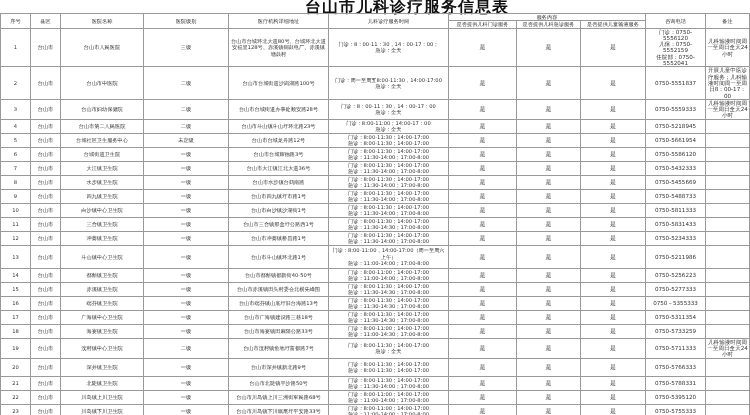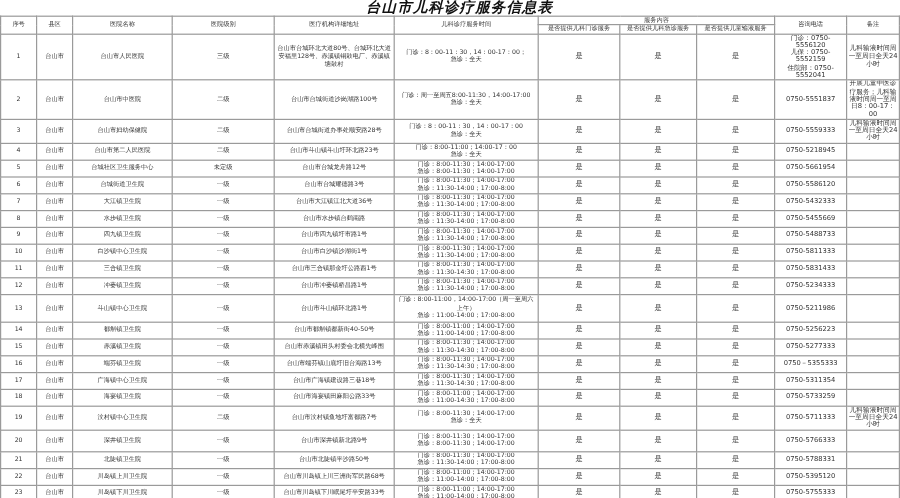--- a/index.html
+++ b/index.html
@@ -1,18 +1,18 @@
 <!DOCTYPE html>
 <html><head>
 <meta charset="utf-8">
 <style>
   html, body { margin: 0; padding: 0; background: #ffffff; }
   body { width: 750px; height: 415px; overflow: hidden; font-family: "DejaVu Sans", sans-serif; color: #222; }
   .title { height: 13px; position: relative; }
-  .title span { position: absolute; left: 305px; top: 0px; font-family: "DejaVu Serif", serif; font-weight: bold; font-size: 12px; letter-spacing: 1px; color: #111; line-height: 13px; font-style: italic; }
+  .title span { position: absolute; left: 305px; top: 0px; font-family: "DejaVu Serif", serif; font-weight: bold; font-size: 16px; letter-spacing: 1px; color: #111; line-height: 13px; }
   table { border-collapse: collapse; position: absolute; left: 0; top: 13px; width: 749px; table-layout: fixed; }
   td, th { border: 1px solid #9a9a9a; font-size: 5.2px; line-height: 6.3px; text-align: center; vertical-align: middle; padding: 0 1px; font-weight: normal; color: #333; overflow: hidden; }
   th { height: 8px; }
   .hours { white-space: pre-line; }
   .yes { font-size: 6px; }
   .note { white-space: pre-line; font-size: 5.6px; }
 </style>
 </head>
 <body>
 

